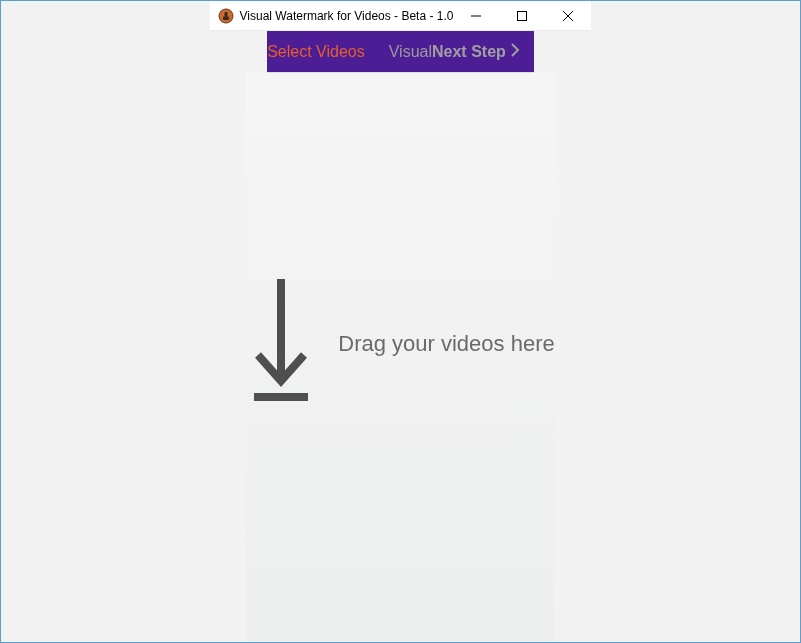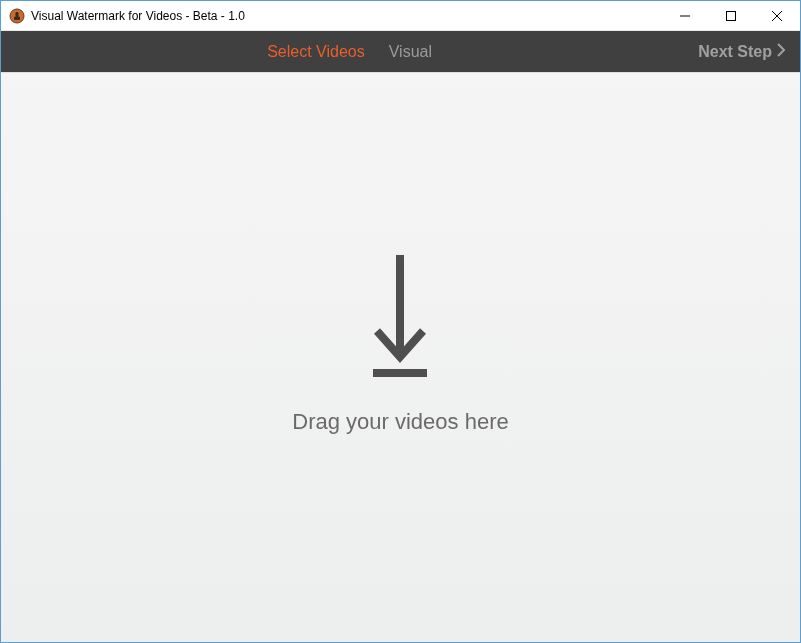--- a/index.html
+++ b/index.html
@@ -1,21 +1,21 @@
 <!DOCTYPE html>
 <html><head>
   <meta charset="utf-8">
   <style>
     * { margin: 0; padding: 0; box-sizing: border-box; }
     html, body { width: 801px; height: 643px; font-family: "Segoe UI", Arial, sans-serif; overflow: hidden; }
     .window {
       width: 801px; height: 643px;
       border: 1px solid #5a9fd4;
       background: #f2f2f2;
-      display: flex; flex-direction: column;
+      display: flex; flex-direction: column; align-items: center;
     }
     .titlebar {
       height: 30px;
       background: #ffffff;
       display: flex; align-items: center;
       padding-left: 8px;
       border-bottom: 1px solid #eaeaea;
     }
     .titlebar .app-icon {
       width: 16px; height: 16px;
@@ -31,21 +31,21 @@
     .win-controls { display: flex; height: 100%; }
     .win-btn {
       width: 46px; height: 100%;
       display: flex; align-items: center; justify-content: center;
       font-size: 10px; color: #000;
       cursor: default;
     }
     .win-btn svg { display: block; }
     .toolbar {
       height: 42px;
-      background: #404040;
+      background: #4c1d95;
       display: flex; align-items: center;
       padding: 0 14px 0 0;
       border-bottom: 1px solid #e0e0e0;
     }
     .toolbar-center {
       flex: 1;
       display: flex; justify-content: center; gap: 24px;
     }
     .tb-link {
       font-size: 16px;
@@ -57,21 +57,21 @@
       display: flex; align-items: center; gap: 4px;
       font-size: 16px; color: #a0a0a0; cursor: pointer; font-weight: bold;
     }
     .content {
       flex: 1;
       background: linear-gradient(#f5f5f5, #edeeee);
       display: flex; align-items: center; justify-content: center;
       flex-direction: column;
     }
     .drop-area {
-      display: flex; flex-direction: column; align-items: center;
+      display: flex; flex-direction: row; align-items: center;
       gap: 22px;
       transform: translateY(-14px);
     }
     .drop-text {
       font-size: 22px;
       color: #6a6a6a;
     }
   </style>
 </head>
 <body>

